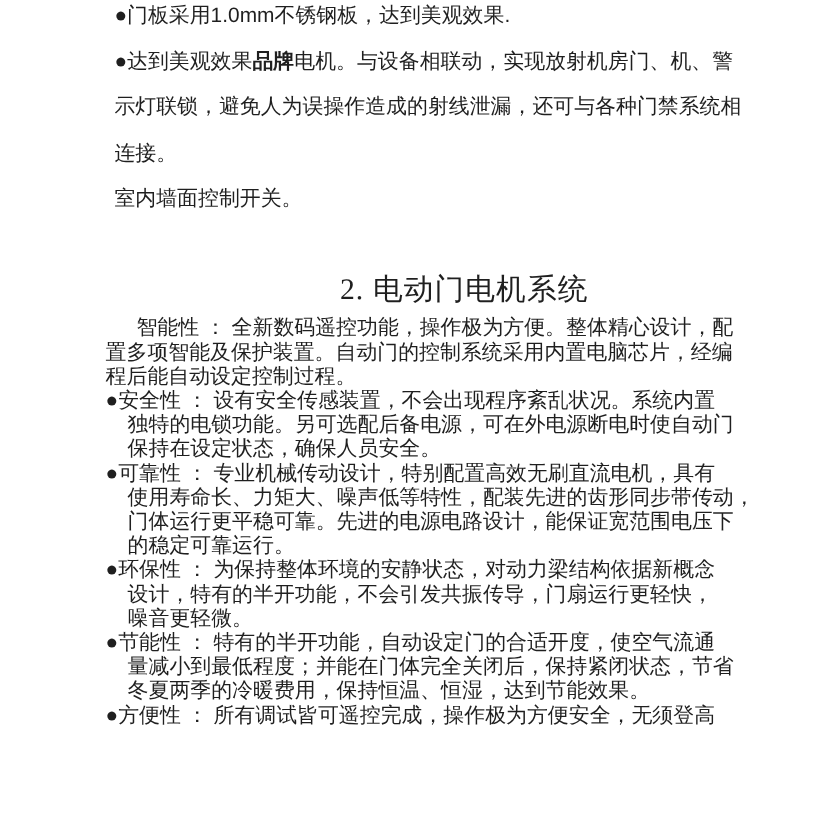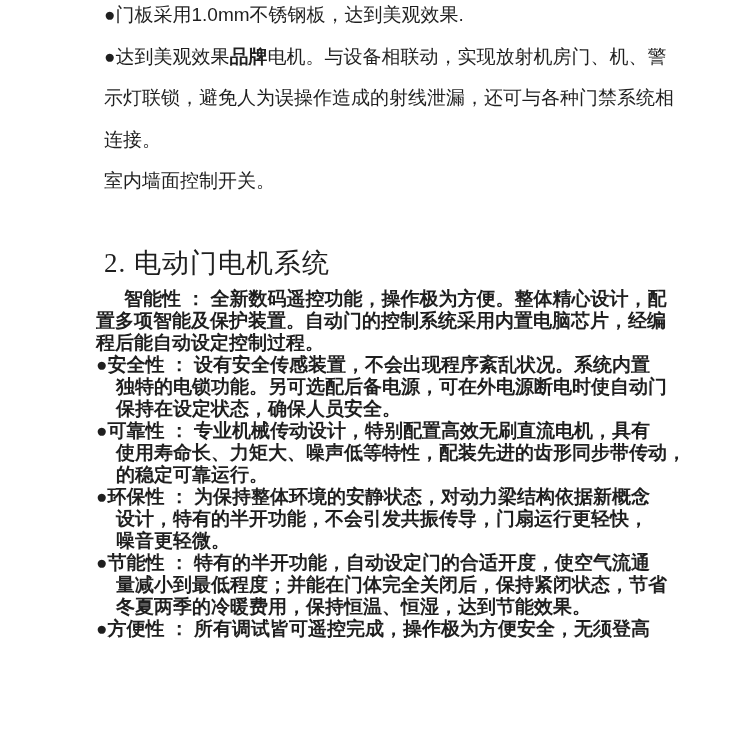--- a/index.html
+++ b/index.html
@@ -15,22 +15,23 @@
   .s1 { margin-top: -6px; }
   .s1 .line { font-size: 19px; line-height: 41.5px; }
   .bold { font-weight: bold; text-align: right; }
   .heading {
     margin: 44px 0 0 0;
     font-size: 27px;
     line-height: 34px;
     font-weight: 400;
     font-family: "Liberation Serif", "DejaVu Serif", serif;
     letter-spacing: 1px;
+    text-align: center;
   }
-  .s2 { margin-top: 8px; margin-left: -8px; font-weight: bold; }
+  .s2 { margin-top: 8px; margin-left: -8px; }
   .s2 .line { font-size: 19px; line-height: 22px; }
   .s2 .ind-first { padding-left: 28px; }  
   .s2 .ind-cont  { padding-left: 20px; }  
 </style>
 </head>
 <body>
 
 <div class="page">
 
   <div class="s1">
@@ -45,20 +46,21 @@
 
   <div class="s2">
     <div class="line ind-first">智能性 ： 全新数码遥控功能，操作极为方便。整体精心设计，配</div>
     <div class="line">置多项智能及保护装置。自动门的控制系统采用内置电脑芯片，经编</div>
     <div class="line">程后能自动设定控制过程。</div>
     <div class="line">●安全性 ： 设有安全传感装置，不会出现程序紊乱状况。系统内置</div>
     <div class="line ind-cont">独特的电锁功能。另可选配后备电源，可在外电源断电时使自动门</div>
     <div class="line ind-cont">保持在设定状态，确保人员安全。</div>
     <div class="line">●可靠性 ： 专业机械传动设计，特别配置高效无刷直流电机，具有</div>
     <div class="line ind-cont">使用寿命长、力矩大、噪声低等特性，配装先进的齿形同步带传动，</div>
+    <div class="line ind-cont">门体运行更平稳可靠。先进的电源电路设计，能保证宽范围电压下</div>
     <div class="line ind-cont">的稳定可靠运行。</div>
     <div class="line">●环保性 ： 为保持整体环境的安静状态，对动力梁结构依据新概念</div>
     <div class="line ind-cont">设计，特有的半开功能，不会引发共振传导，门扇运行更轻快，</div>
     <div class="line ind-cont">噪音更轻微。</div>
     <div class="line">●节能性 ： 特有的半开功能，自动设定门的合适开度，使空气流通</div>
     <div class="line ind-cont">量减小到最低程度；并能在门体完全关闭后，保持紧闭状态，节省</div>
     <div class="line ind-cont">冬夏两季的冷暖费用，保持恒温、恒湿，达到节能效果。</div>
     <div class="line">●方便性 ： 所有调试皆可遥控完成，操作极为方便安全，无须登高</div>
   </div>
 

